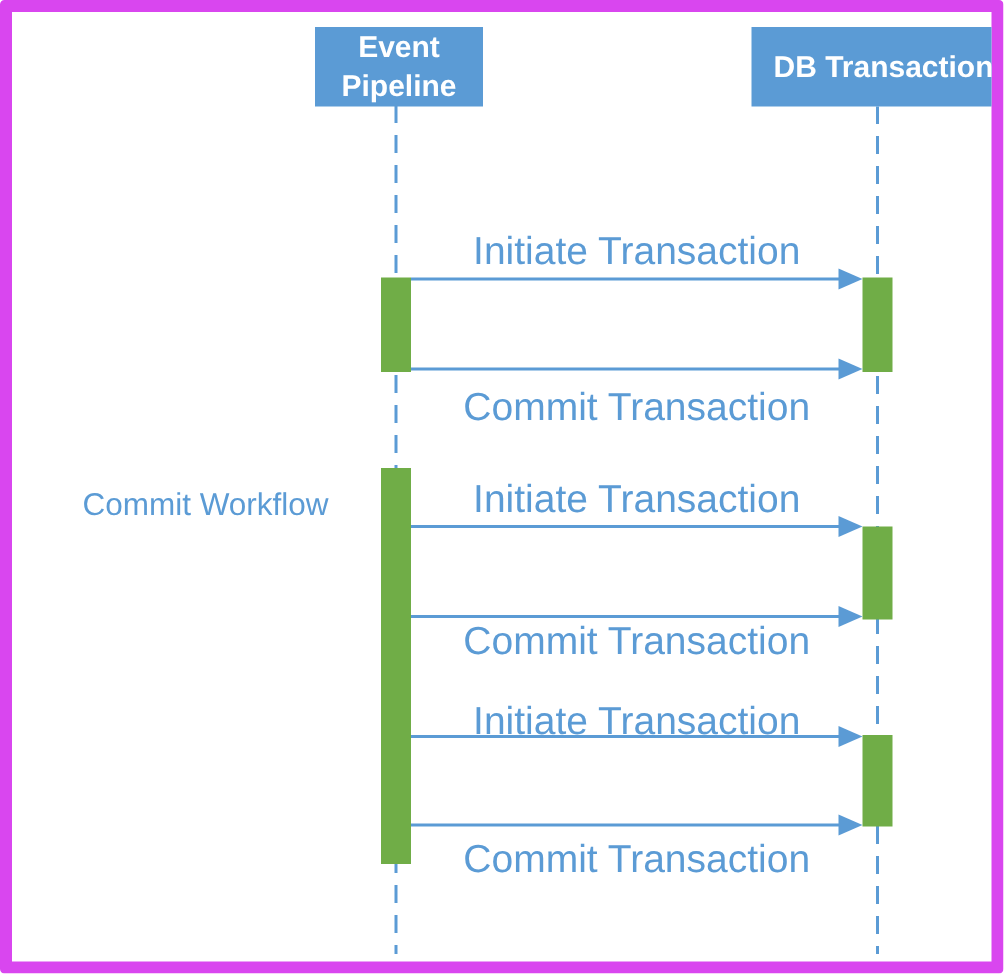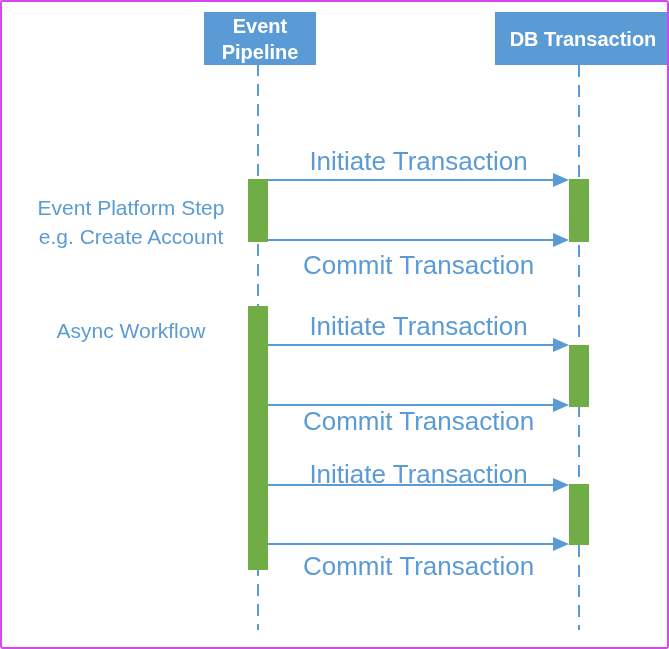--- a/index.html
+++ b/index.html
@@ -1,21 +1,21 @@
 <!DOCTYPE html>
 <html><head>
 <meta charset="utf-8">
 <style>
   html,body{margin:0;padding:0;background:#fff;}
   #canvas{
     position:relative;
     width:669px;height:649px;
     box-sizing:border-box;
     background:#ffffff;
-    border:2px solid #d946ef;
+    border:8px solid #d946ef;
     border-radius:3px;
     overflow:hidden;
     font-family:"Liberation Sans", sans-serif;
   }
   .header-box{
     position:absolute;
     top:10px;height:53px;
     background:#5B9BD5;
     color:#ffffff;
     font-size:20px;font-weight:bold;
@@ -121,19 +121,15 @@
     <div class="head"></div>
   </div>
 
   <div class="msg-label" style="top:146px">Initiate Transaction</div>
   <div class="msg-label" style="top:250px">Commit Transaction</div>
   <div class="msg-label" style="top:311px">Initiate Transaction</div>
   <div class="msg-label" style="top:406px">Commit Transaction</div>
   <div class="msg-label" style="top:459px">Initiate Transaction</div>
   <div class="msg-label" style="top:551px">Commit Transaction</div>
 
-  <div class="side-note" id="note-step">
-    <div>Event Platform Step</div>
-    <div>e.g. Create Account</div>
-  </div>
-  <div class="side-note" id="note-workflow">Async Workflow</div>
+  <div class="side-note" id="note-workflow">Commit Workflow</div>
 
 </div>
 
 </body></html>

